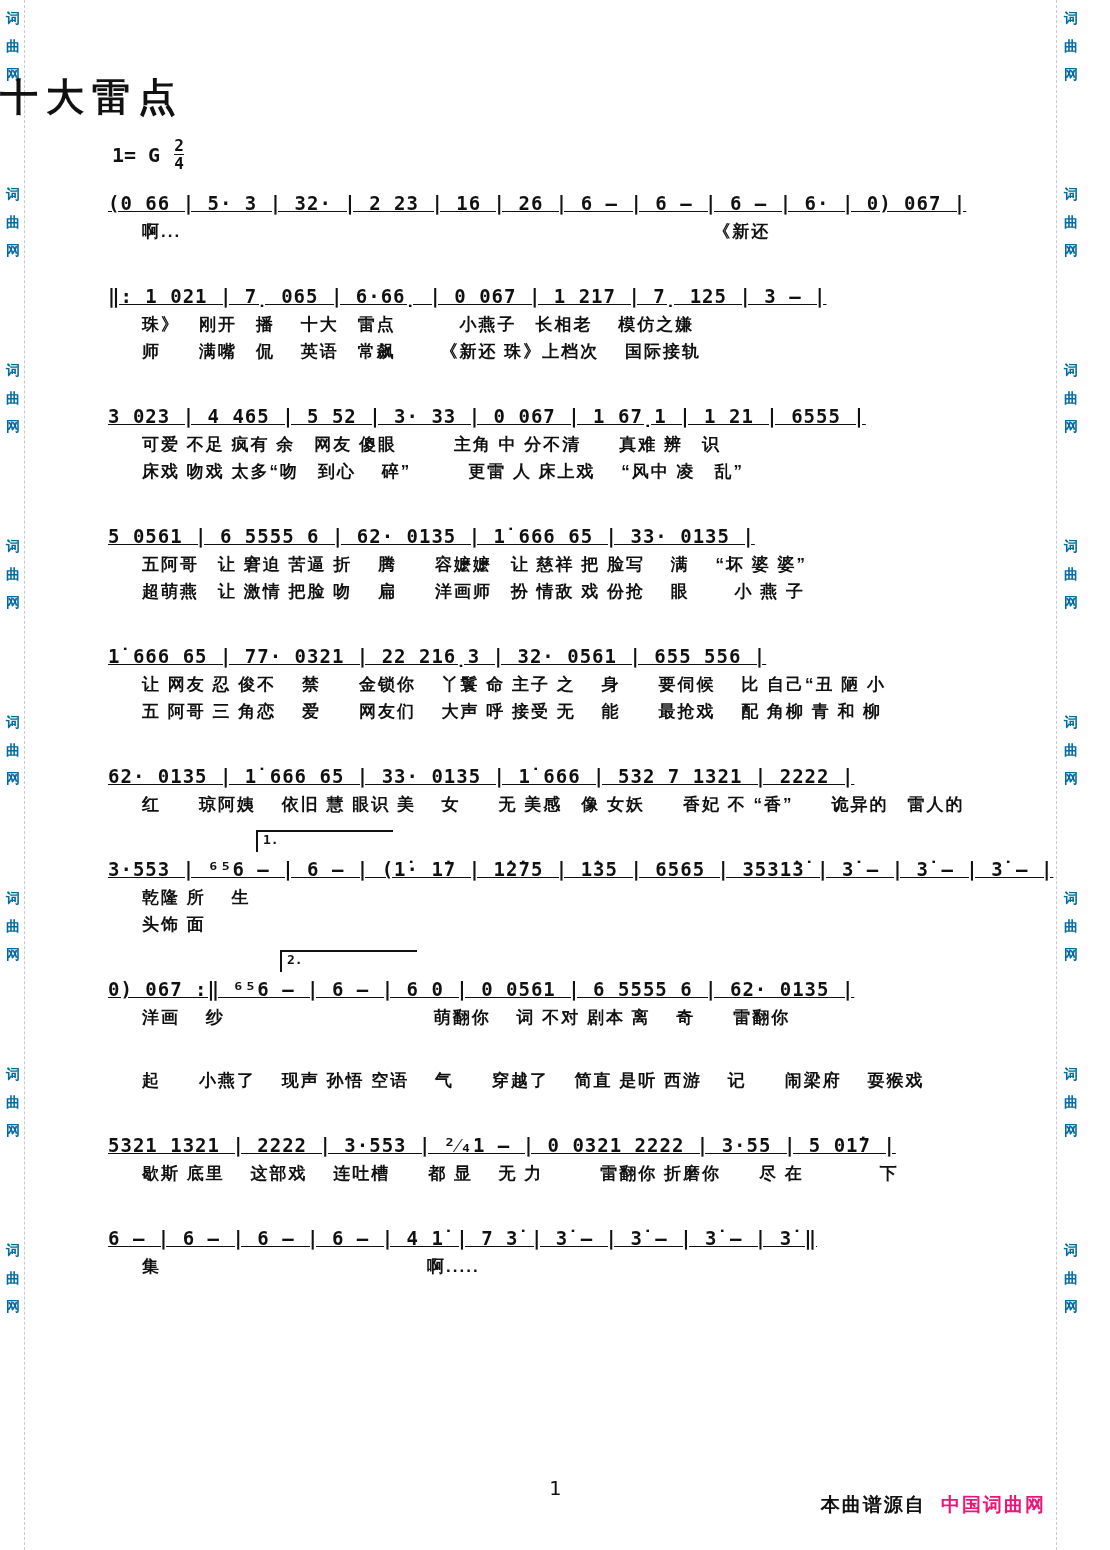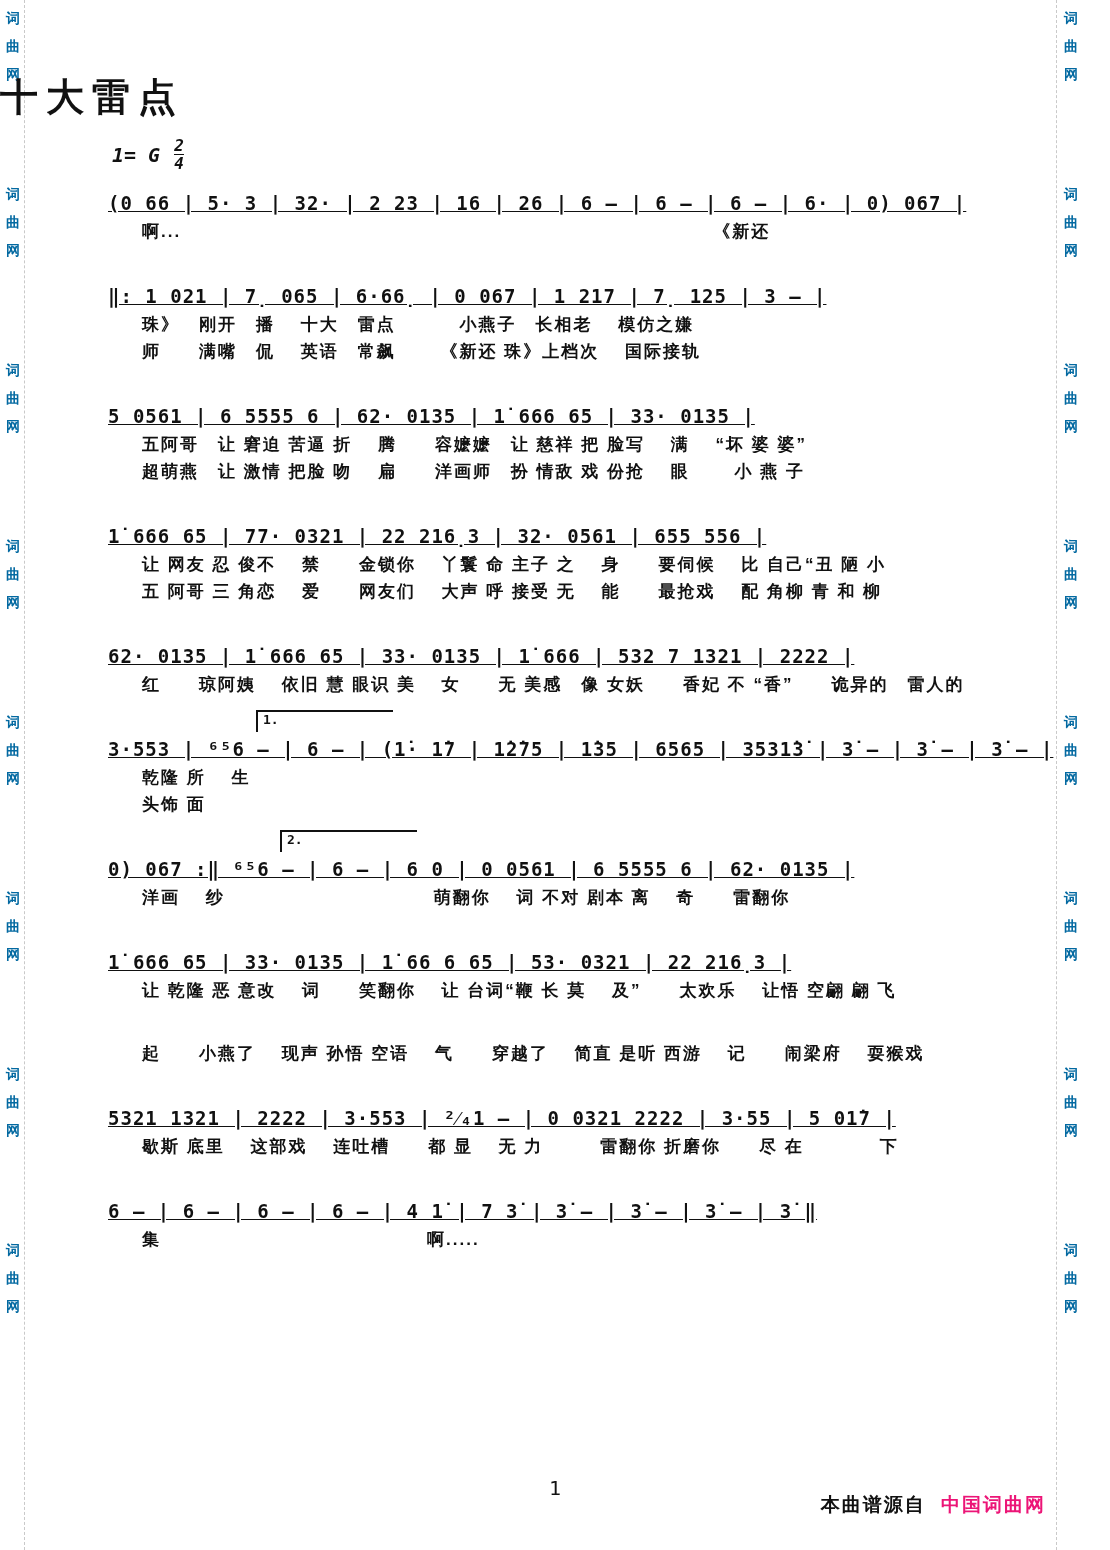--- a/index.html
+++ b/index.html
@@ -12,21 +12,21 @@
   .wm-line-left{left:24px;}
   .wm-line-right{left:1056px;}
   .wm-col{position:absolute;top:4px;bottom:4px;width:16px;display:flex;flex-direction:column;gap:92px;}
   .wm-col-left{left:6px;}
   .wm-col-right{left:1064px;}
   .wm-group{width:15px;word-break:break-all;font-size:14px;line-height:2.0;color:#0369a1;font-weight:bold;}
   
   .title{position:absolute;top:72px;left:0;width:100%;text-align:left;
     font-size:38px;font-weight:bold;letter-spacing:8px;margin:0;}
   .keysig{position:absolute;top:138px;left:112px;display:flex;align-items:center;
-    font-family:"DejaVu Sans Mono",monospace;font-weight:bold;font-size:20px;font-style:italic;}
+    font-family:"DejaVu Sans Mono",monospace;font-weight:bold;font-size:20px;}
   .ts{display:inline-flex;flex-direction:column;align-items:center;margin-left:14px;
     font-size:16px;line-height:1.0;}
   .ts .den{border-top:1.5px solid #111;padding-top:1px;}
   
   .score{position:absolute;left:108px;top:188px;width:940px;}
   .system{position:relative;margin-bottom:36px;}
   .notes{font-family:"DejaVu Sans Mono",monospace;font-weight:bold;font-size:19px;
     letter-spacing:1px;line-height:30px;white-space:pre;text-decoration:underline;}
   .lyric{font-size:17px;font-weight:bold;letter-spacing:2px;line-height:27px;
     white-space:pre;padding-left:34px;}
@@ -86,20 +86,25 @@
     <div class="notes">(0 66 | 5· 3 | 32· | 2 23 | 16 | 26 | 6 – | 6 – | 6 – | 6· | 0) 067 |</div>
     <div class="lyric">啊...　　　　　　　　　　　　　　　　　　　　　　　　　　　　《新还</div>
   </div>
 
   <div class="system">
     <div class="notes">‖: 1 021 | 7̣ 065 | 6·66̣ | 0 067 | 1 217 | 7̣ 125 | 3 – |</div>
     <div class="lyric">珠》　刚开　播　 十大　雷点　　　 小燕子　长相老　 模仿之嫌</div>
     <div class="lyric">师　　满嘴　侃　 英语　常飙　　 《新还 珠》上档次　 国际接轨</div>
   </div>
 
+  <div class="system">
+    <div class="notes">3 023 | 4 465 | 5 52 | 3· 33 | 0 067 | 1 67̣1 | 1 21 | 6555 |</div>
+    <div class="lyric">可爱 不足 疯有 余　网友 傻眼　　　主角 中 分不清　　真难 辨　识</div>
+    <div class="lyric">床戏 吻戏 太多“吻　到心　 碎”　　　更雷 人 床上戏　 “风中 凌　乱”</div>
+  </div>
 
   <div class="system">
     <div class="notes">5 0561 | 6 5555 6 | 62· 0135 | 1̇ 666 65 | 33· 0135 |</div>
     <div class="lyric">五阿哥　让 窘迫 苦逼 折　 腾　　容嬷嬷　让 慈祥 把 脸写　 满　 “坏 婆 婆”</div>
     <div class="lyric">超萌燕　让 激情 把脸 吻　 扁　　洋画师　扮 情敌 戏 份抢　 眼　　 小 燕 子</div>
   </div>
 
   <div class="system">
     <div class="notes">1̇ 666 65 | 77· 0321 | 22 216̣3 | 32· 0561 | 655 556 |</div>
     <div class="lyric">让 网友 忍 俊不　 禁　　金锁你　 丫鬟 命 主子 之　 身　　要伺候　 比 自己“丑 陋 小</div>
@@ -117,24 +122,20 @@
     <div class="lyric">乾隆 所　 生</div>
     <div class="lyric">头饰 面</div>
   </div>
 
   <div class="system">
     <div class="volta volta-2">2.</div>
     <div class="notes">0) 067 :‖ ⁶⁵6 – | 6 – | 6 0 | 0 0561 | 6 5555 6 | 62· 0135 |</div>
     <div class="lyric">洋画　 纱　　　　　　　　　　　萌翻你　 词 不对 剧本 离　 奇　　雷翻你</div>
   </div>
 
-  <div class="system">
-    <div class="notes">1̇ 666 65 | 33· 0135 | 1̇ 66 6 65 | 53· 0321 | 22 216̣3 |</div>
-    <div class="lyric">让 乾隆 恶 意改　 词　　笑翻你　 让 台词“鞭 长 莫　 及”　　太欢乐　 让悟 空翩 翩 飞</div>
-  </div>
 
   <div class="system">
     <div class="lyric">起　　小燕了　 现声 孙悟 空语　 气　　穿越了　 简直 是听 西游　 记　　闹梁府　 耍猴戏</div>
   </div>
 
   <div class="system">
     <div class="notes">5321 1321 | 2222 | 3·553 | ²⁄₄1 – | 0 0321 2222 | 3·55 | 5 01̇7 |</div>
     <div class="lyric">歇斯 底里　 这部戏　 连吐槽　　都 显　 无 力　　　雷翻你 折磨你　　尽 在　　　　下</div>
   </div>
 

